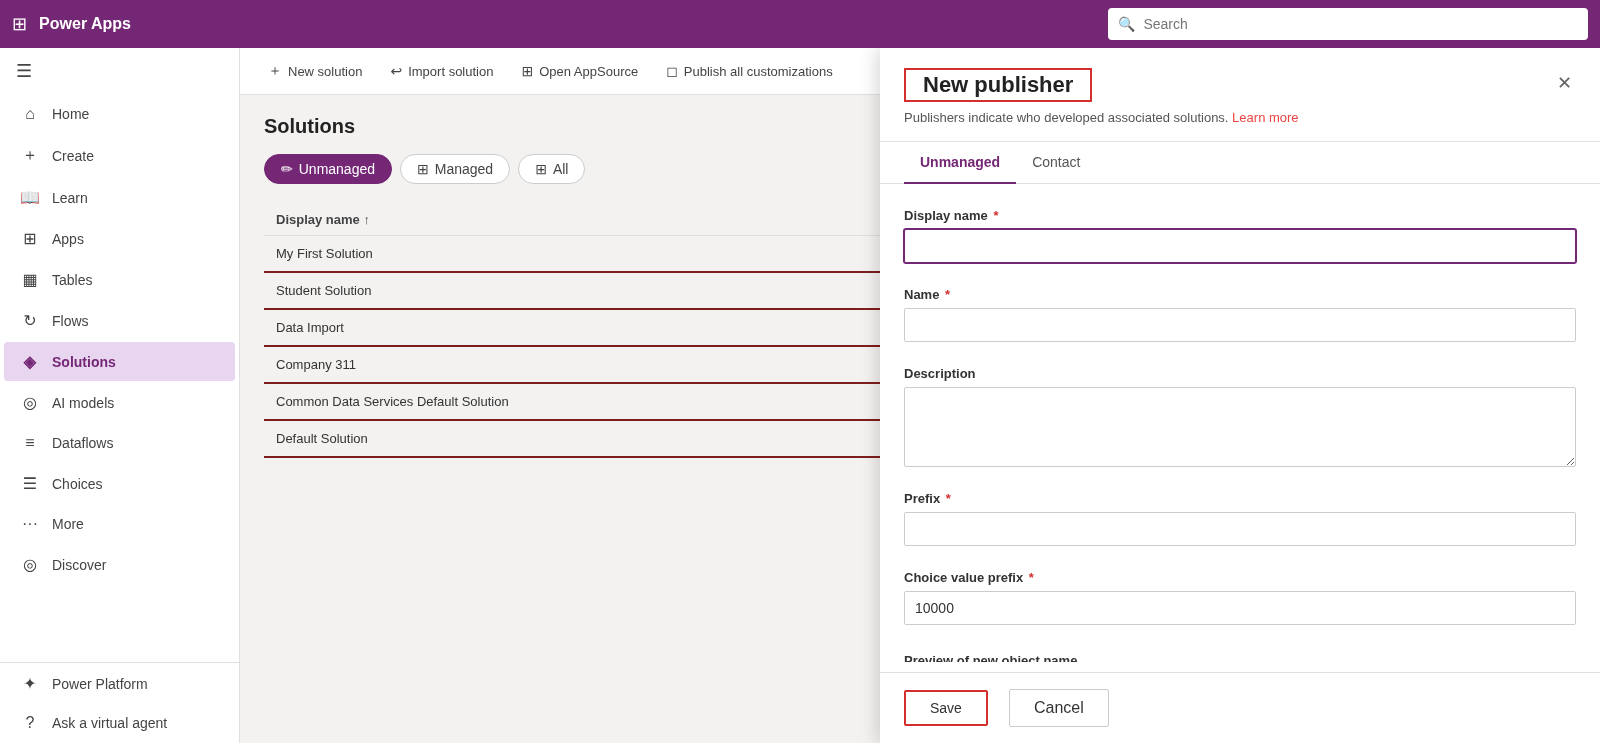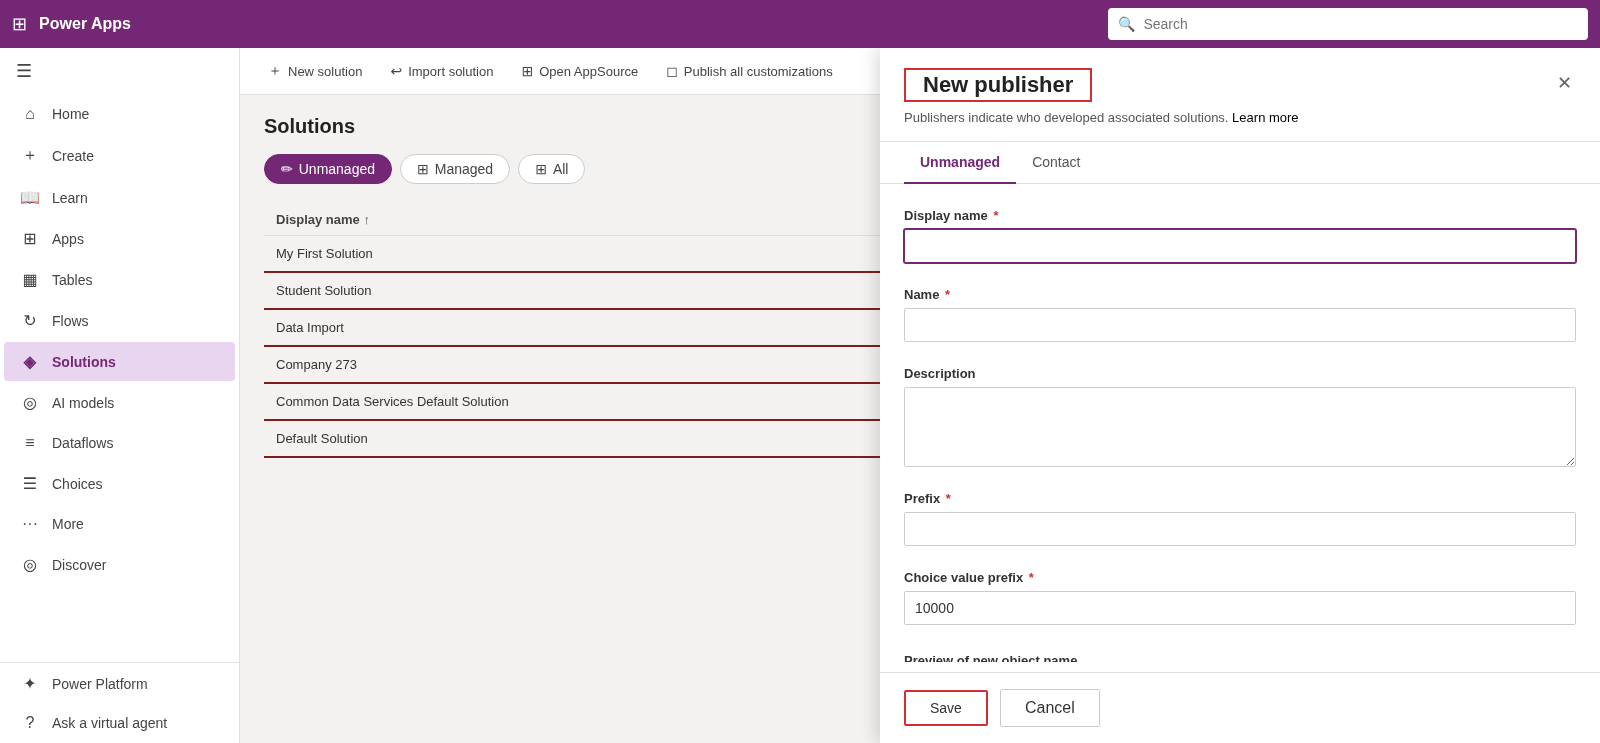--- a/index.html
+++ b/index.html
@@ -198,21 +198,21 @@
       color: #222;
       border: 2px solid #d32f2f;
       display: inline-block;
       padding: 2px 17px;
     }
     .panel-subtitle {
       font-size: 13px;
       color: #555;
       margin-top: 8px;
     }
-    .panel-subtitle a { color: #000000; text-decoration: none; }
+    .panel-subtitle a { color: #ef4444; text-decoration: none; }
     .panel-close {
       background: none;
       border: none;
       cursor: pointer;
       font-size: 18px;
       color: #666;
       padding: 4px;
     }
 
     
@@ -278,21 +278,21 @@
     .preview-section { margin-top: 4px; }
     .preview-label { font-size: 13px; font-weight: 600; color: #333; }
     .preview-value { font-size: 14px; color: #333; margin-top: 4px; }
 
     
     .panel-footer {
       padding: 16px 24px;
       border-top: 1px solid #e0e0e0;
       display: flex;
       align-items: center;
-      gap: 12px;
+      gap: 21px;
       margin-top: 10px;
     }
     .btn-save {
       padding: 8px 24px;
       background: white;
       border: 2px solid #d32f2f;
       border-radius: 2px;
       font-size: 14px;
       cursor: pointer;
       color: #333;
@@ -463,21 +463,21 @@
               <span>Data Import</span>
             </td>
             <td>
               <span class="col-menu">⋮</span>
               <span>DataImport</span>
             </td>
             <td>7...</td>
           </tr>
           <tr>
             <td>
-              <span>Company 273</span>
+              <span>Company 311</span>
             </td>
             <td>
               <span class="col-menu">⋮</span>
               <span>Company311</span>
             </td>
             <td>7...</td>
           </tr>
           <tr>
             <td>
               <span>Common Data Services Default Solution</span>

